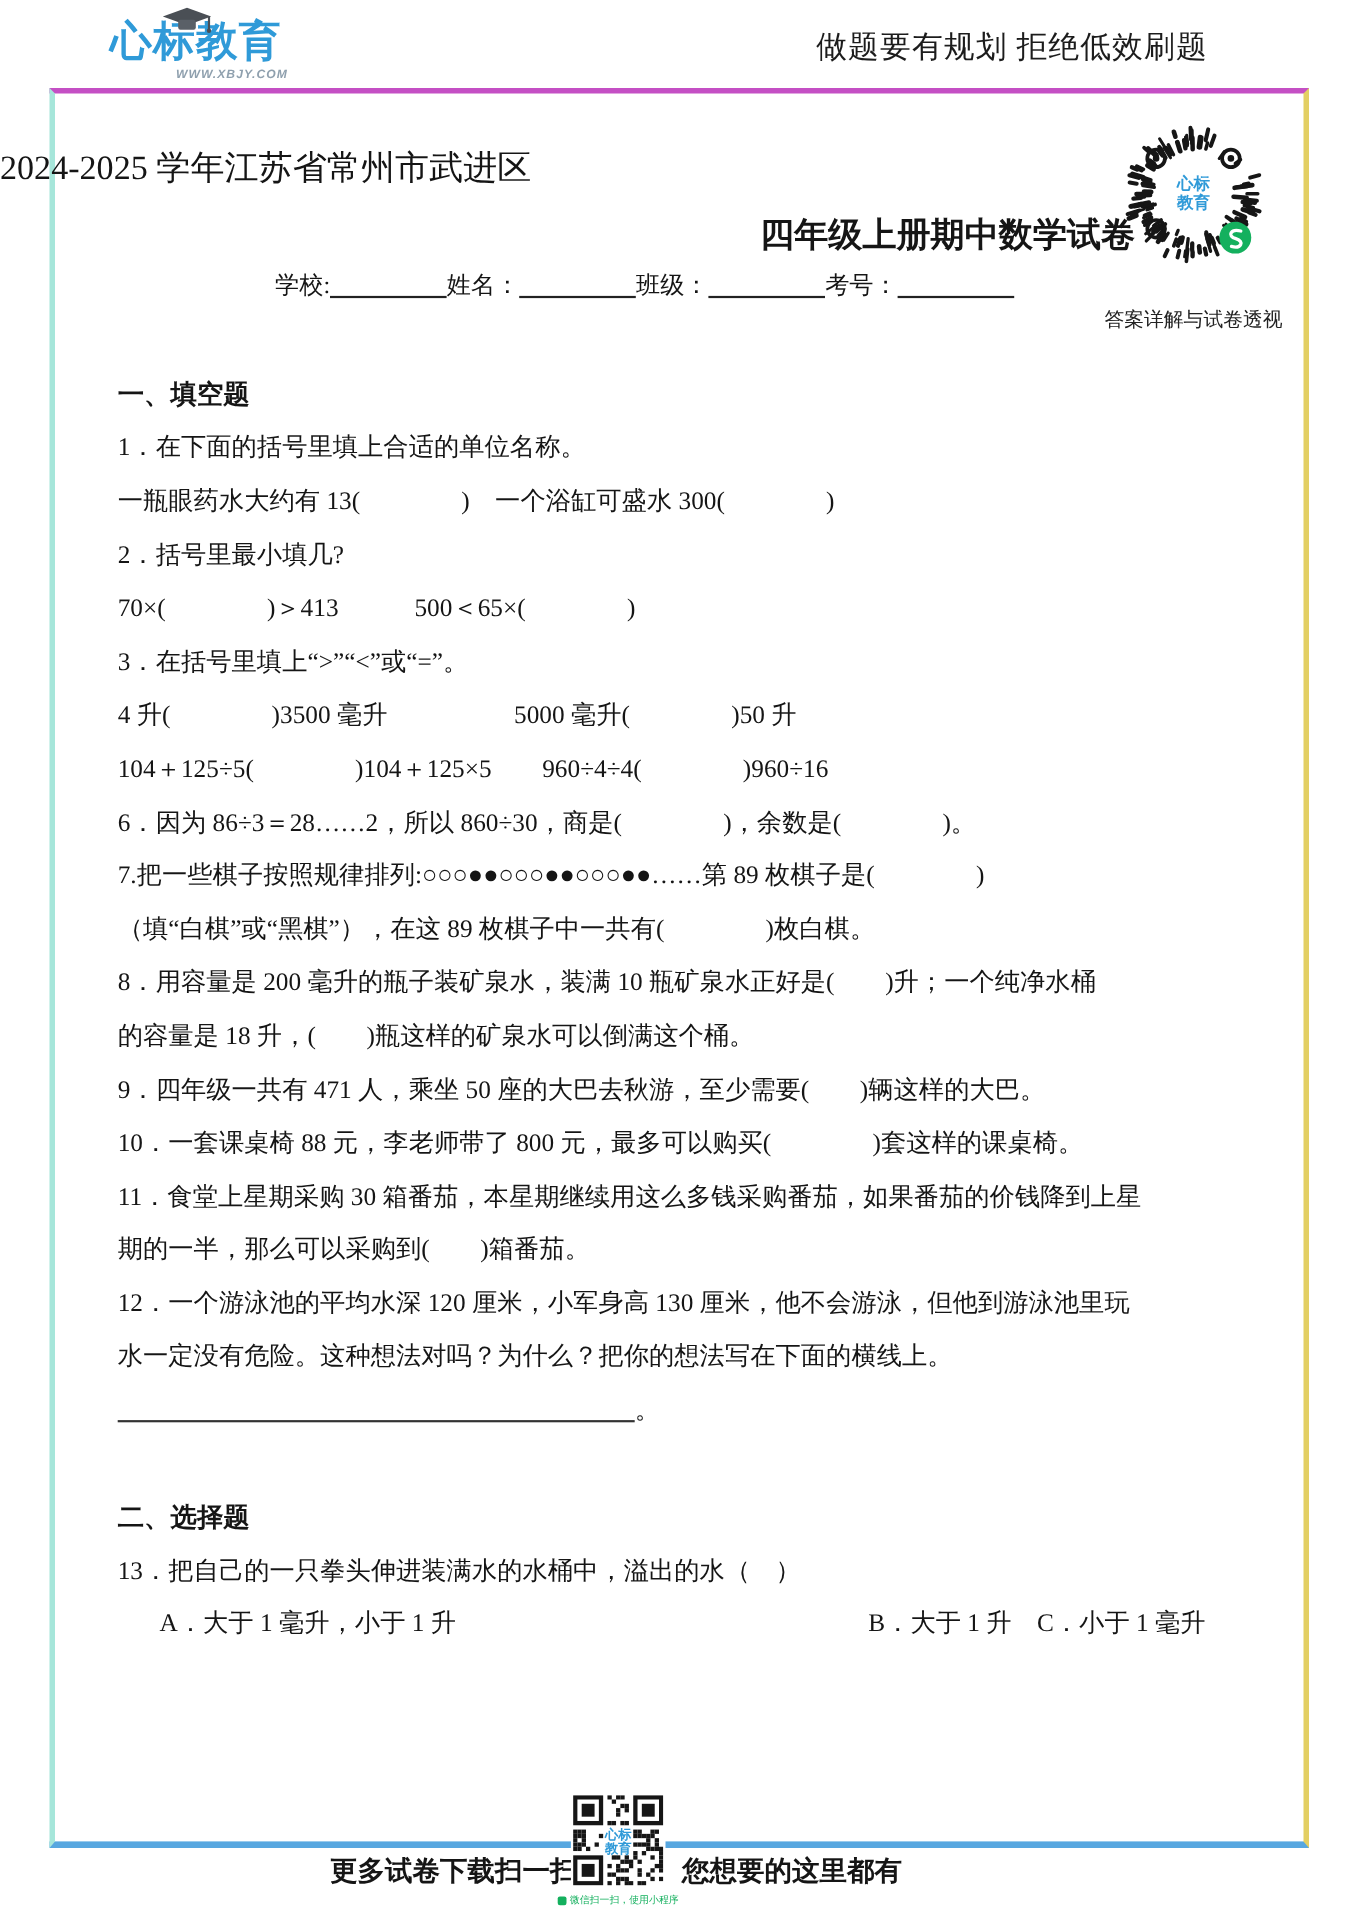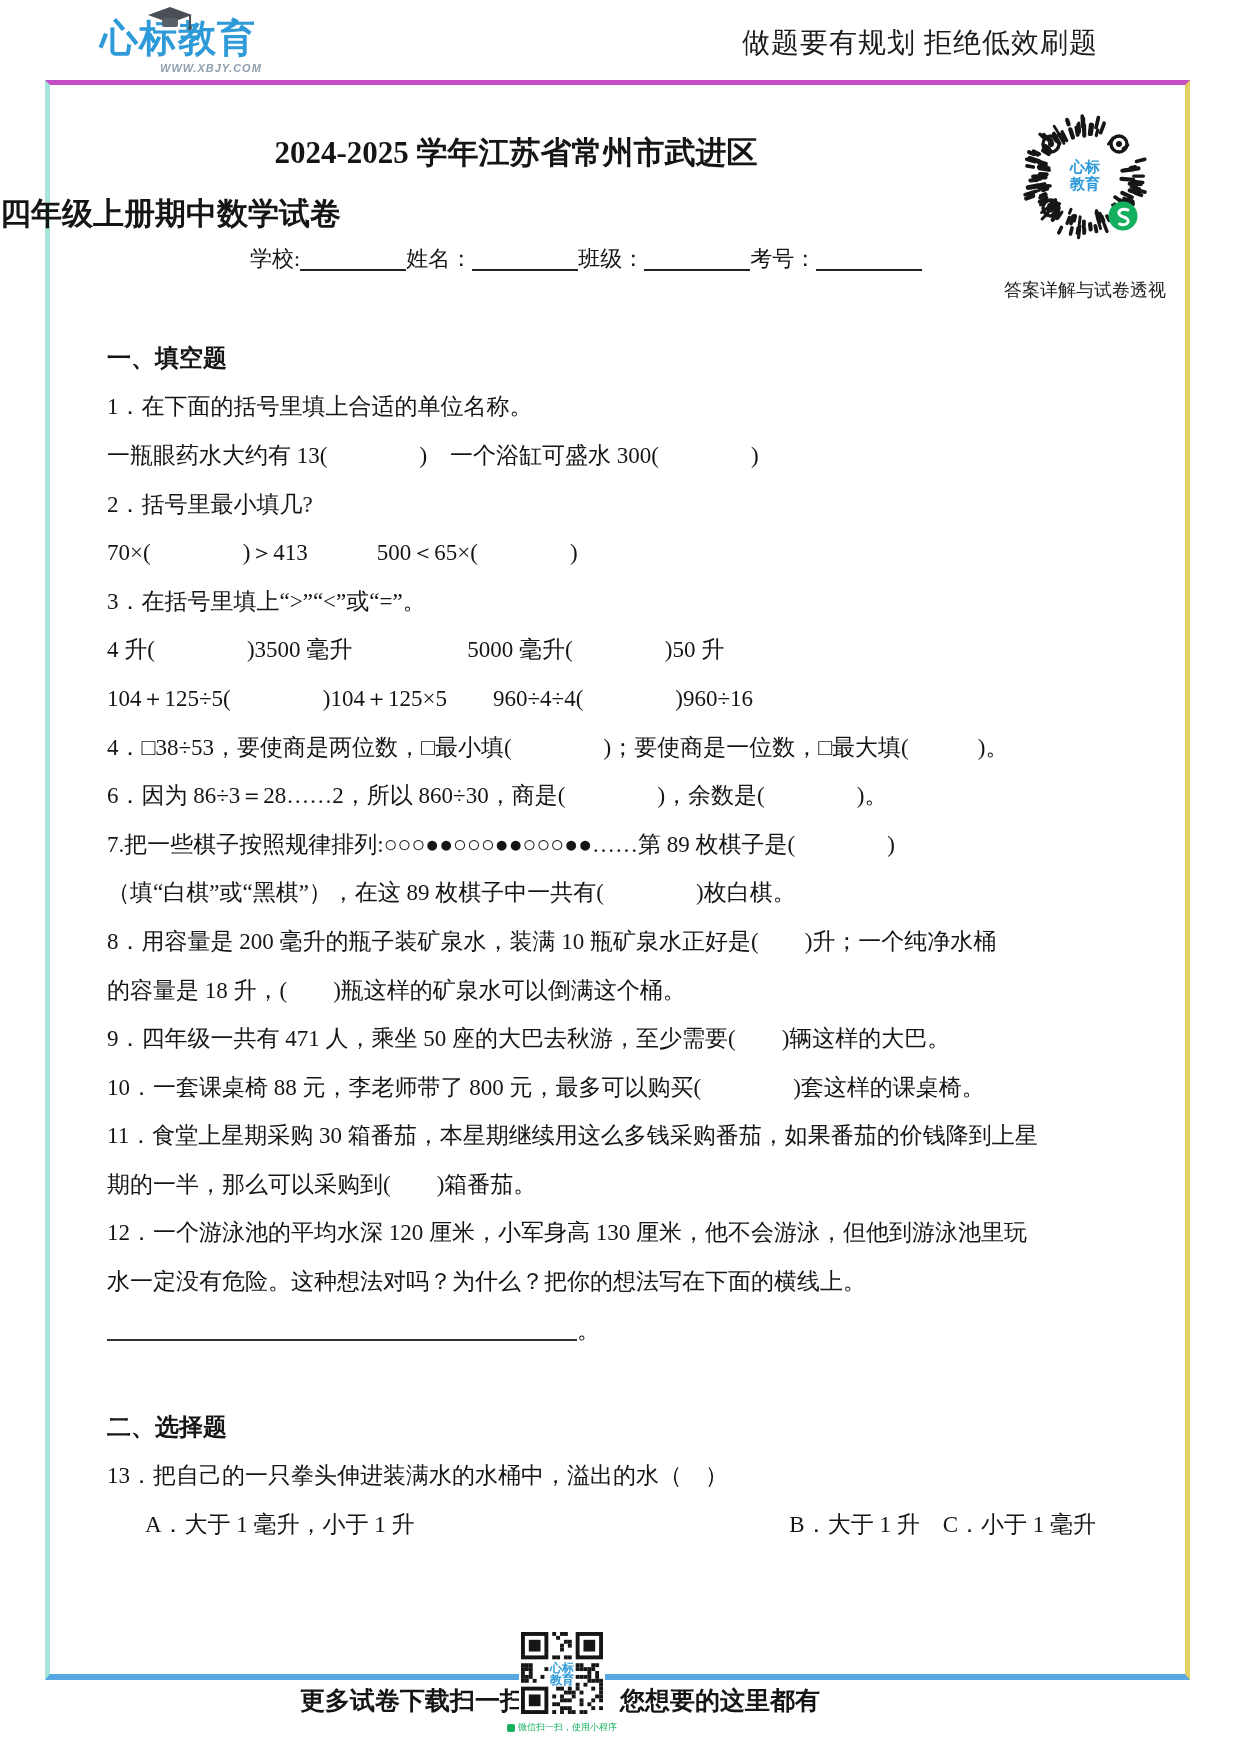--- a/index.html
+++ b/index.html
@@ -21,22 +21,22 @@
   .cap-icon{position:absolute;left:46px;top:-11px}
   .slogan{right:142px;top:24px;font-size:28px;color:#1c1c1c;letter-spacing:1px}
 
   
   .page-frame{left:45px;top:80px;width:1145px;height:1600px;
     border-top:5px solid var(--top-line);
     border-left:5px solid var(--left-border);
     border-right:5px solid var(--right-border);
     border-bottom:6px solid var(--bottom-border)}
 
-  .title1{left:0;width:1032px;top:132px;text-align:center;font-weight:bold;font-size:31px}
-  .title2{left:0;width:1032px;top:193px;text-align:left;font-weight:bold;font-size:31px;
+  .title1{left:0;width:1032px;top:132px;text-align:left;font-weight:normal;font-size:31px}
+  .title2{left:0;width:1032px;top:193px;text-align:right;font-weight:bold;font-size:31px;
           font-family:"Liberation Sans","DejaVu Sans",sans-serif}
   .info-line{left:250px;top:244px;font-size:22px;display:flex;align-items:center;white-space:pre}
   .ufield{display:inline-block;width:106px;height:24px;border-bottom:2px solid #222}
 
   .qr-mini{left:1014px;top:110px;width:142px;height:142px}
   .qr-mini-caption{left:1002px;top:278px;width:166px;text-align:center;font-size:18px;
       font-family:"Liberation Sans","DejaVu Sans",sans-serif;color:#222}
 
   
   .content{left:107px;top:334px;width:1040px}
@@ -213,21 +213,20 @@
 
 <div class="abs content" id="content">
     <div class="line bold">一、填空题</div>
     <div class="line">1．在下面的括号里填上合适的单位名称。</div>
     <div class="line">一瓶眼药水大约有 13(　　　　)　一个浴缸可盛水 300(　　　　)</div>
     <div class="line">2．括号里最小填几?</div>
     <div class="line">70×(　　　　)＞413　　　500＜65×(　　　　)</div>
     <div class="line">3．在括号里填上“&gt;”“&lt;”或“=”。</div>
     <div class="line">4 升(　　　　)3500 毫升　　　　　5000 毫升(　　　　)50 升</div>
     <div class="line">104＋125÷5(　　　　)104＋125×5　　960÷4÷4(　　　　)960÷16</div>
-    <div class="line">4．□38÷53，要使商是两位数，□最小填(　　　　)；要使商是一位数，□最大填(　　　)。</div>
     <div class="line">6．因为 86÷3＝28……2，所以 860÷30，商是(　　　　)，余数是(　　　　)。</div>
     <div class="line">7.把一些棋子按照规律排列:○○○●●○○○●●○○○●●……第 89 枚棋子是(　　　　)</div>
     <div class="line">（填“白棋”或“黑棋”），在这 89 枚棋子中一共有(　　　　)枚白棋。</div>
     <div class="line">8．用容量是 200 毫升的瓶子装矿泉水，装满 10 瓶矿泉水正好是(　　)升；一个纯净水桶</div>
     <div class="line">的容量是 18 升，(　　)瓶这样的矿泉水可以倒满这个桶。</div>
     <div class="line">9．四年级一共有 471 人，乘坐 50 座的大巴去秋游，至少需要(　　)辆这样的大巴。</div>
     <div class="line">10．一套课桌椅 88 元，李老师带了 800 元，最多可以购买(　　　　)套这样的课桌椅。</div>
     <div class="line">11．食堂上星期采购 30 箱番茄，本星期继续用这么多钱采购番茄，如果番茄的价钱降到上星</div>
     <div class="line">期的一半，那么可以采购到(　　)箱番茄。</div>
     <div class="line">12．一个游泳池的平均水深 120 厘米，小军身高 130 厘米，他不会游泳，但他到游泳池里玩</div>

